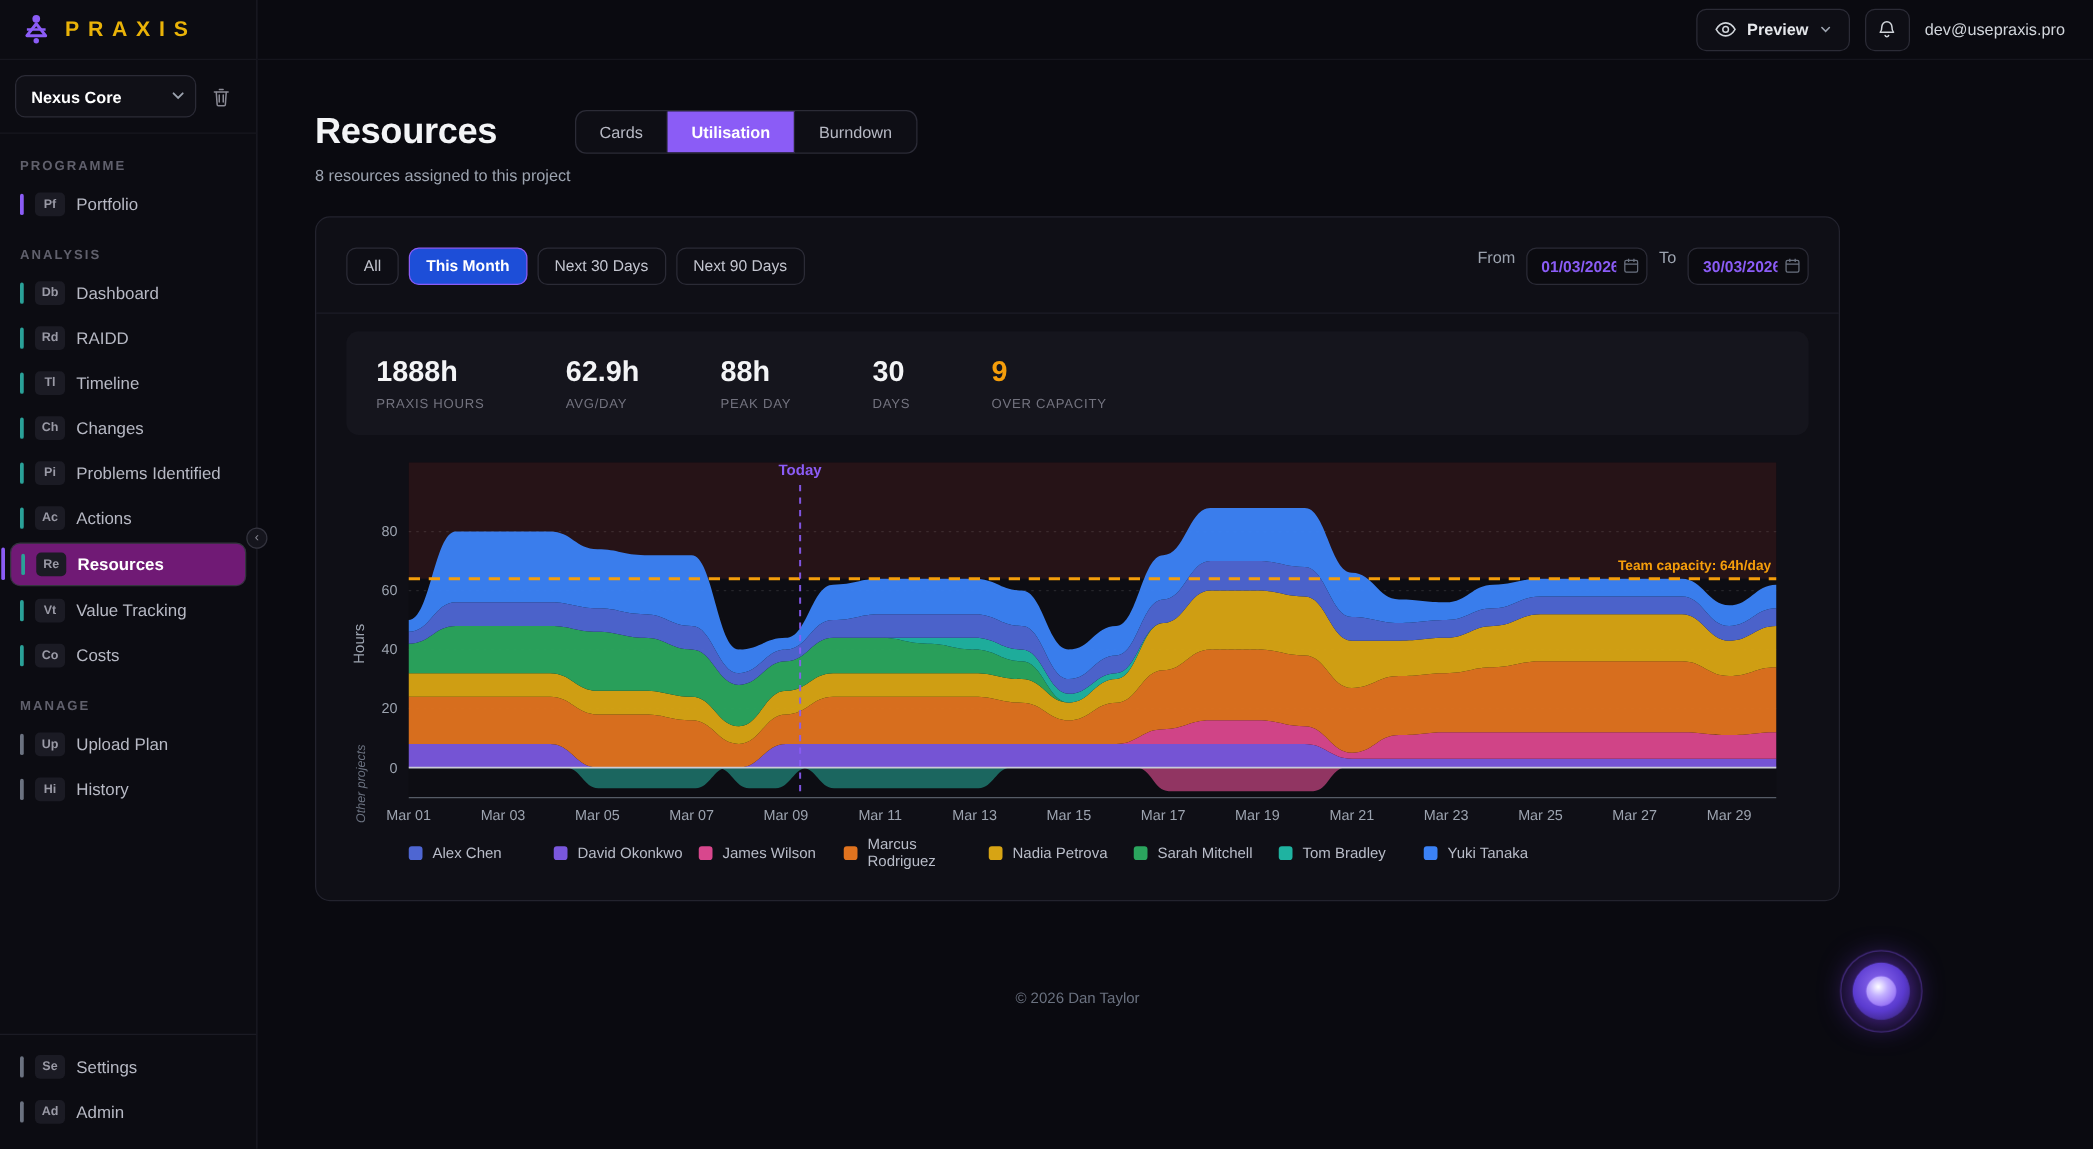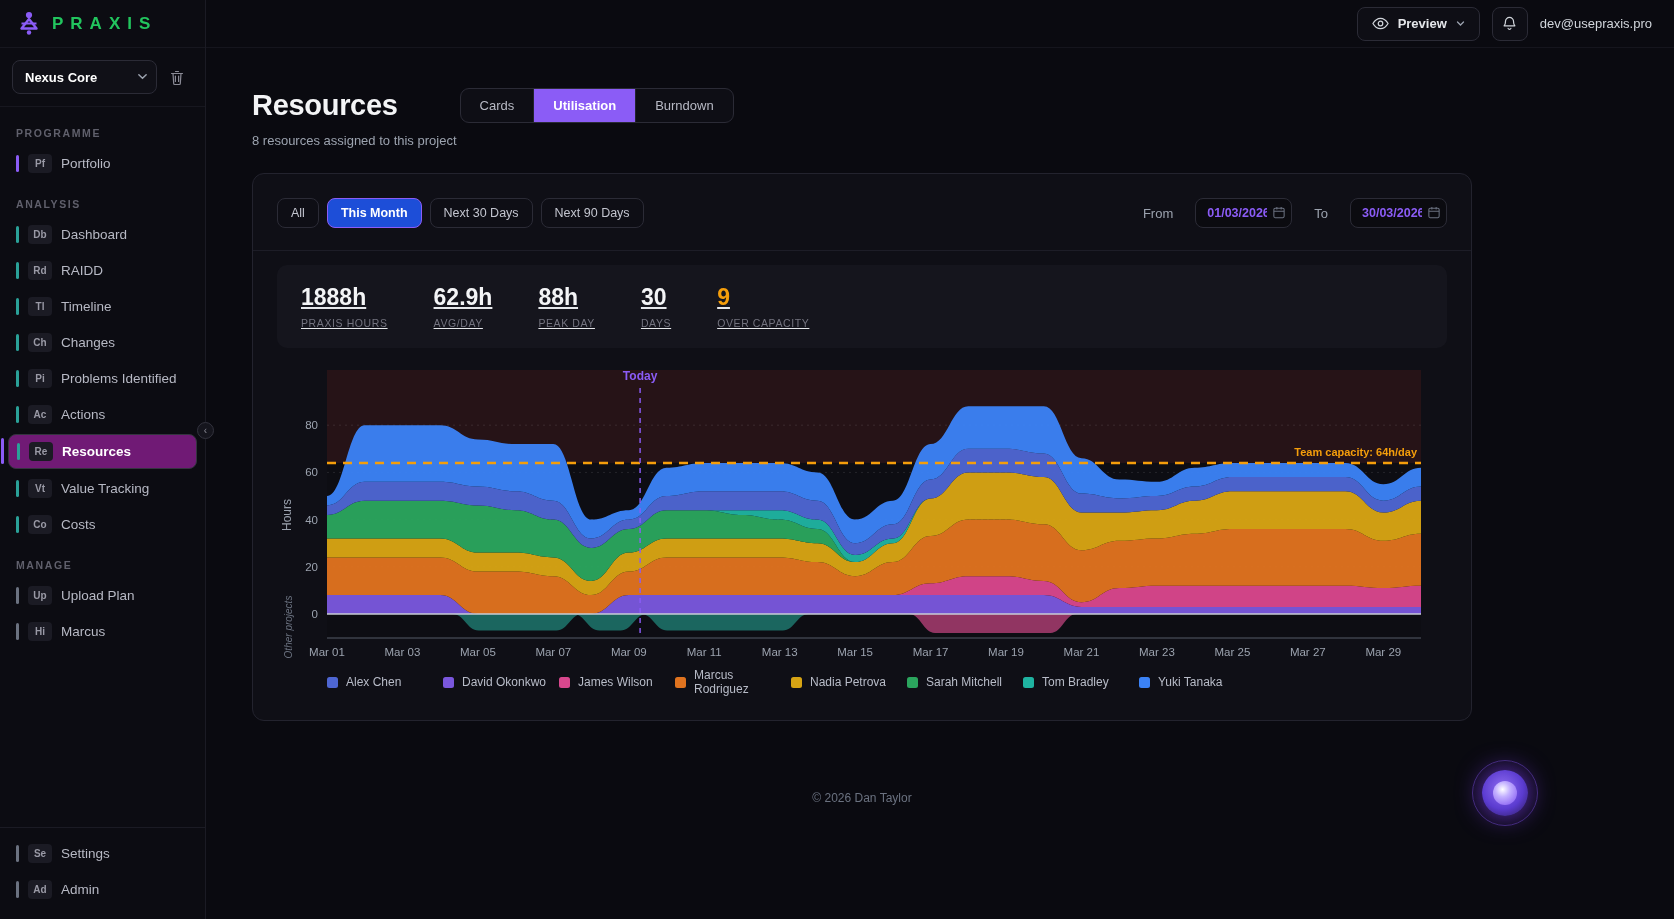--- a/index.html
+++ b/index.html
@@ -4,21 +4,21 @@
 <style>
   * { margin:0; padding:0; box-sizing:border-box; }
   html,body { width:1674px; height:919px; overflow:hidden; background:#0a0a10; color:#e5e7eb;
     font-family:"Liberation Sans", sans-serif; }
 
   
   .sidebar { position:fixed; left:0; top:0; width:206px; height:919px; background:#0c0c12;
     border-right:1px solid #1b1b24; display:flex; flex-direction:column; z-index:5; }
   .logo-row { height:48px; display:flex; align-items:center; gap:10px; padding:0 16px;
     border-bottom:1px solid #17171f; }
-  .logo-word { color:#22c55e; font-size:17px; font-weight:700; letter-spacing:7px; }
+  .logo-word { color:#eab308; font-size:17px; font-weight:700; letter-spacing:7px; }
   .selector-row { padding:12px; border-bottom:1px solid #17171f; display:flex; align-items:center; gap:12px; }
   .proj-select-wrap { position:relative; flex:0 0 145px; }
   .proj-select { width:145px; height:34px; background:#101017; color:#fff; font-weight:700; font-size:13px;
     border:1px solid #2b2b36; border-radius:8px; padding:0 26px 0 12px; appearance:none;
     font-family:"Liberation Sans", sans-serif; }
   .proj-select-wrap svg { position:absolute; right:9px; top:11px; pointer-events:none; }
   .icon-btn-ghost { background:none; border:none; color:#8a8a95; cursor:pointer; display:flex; }
   .nav { flex:1; overflow:hidden; padding-top:2px; }
   .sec-label { font-size:10.5px; letter-spacing:1.6px; color:#60606c; font-weight:700; margin:18px 16px 8px; }
   .nav-item { position:relative; display:flex; align-items:center; gap:9px; margin:3px 8px; padding:7px 8px;
@@ -57,31 +57,31 @@
   .tab:last-child { border-right:none; }
   .tab.active { background:#8b5cf6; color:#fff; font-weight:700; }
   .subtitle { margin-top:10px; font-size:13px; color:#9ca3af; }
 
   .card { margin-top:25px; width:1220px; background:#0f0f16; border:1px solid #23232e; border-radius:12px;
     padding:24px; }
   .filter-row { display:flex; align-items:center; gap:8px; }
   .fbtn { height:30px; padding:0 13px; font-size:12.5px; color:#c3c5cf; background:#0e0e15;
     border:1px solid #2b2b36; border-radius:8px; cursor:pointer; font-family:"Liberation Sans", sans-serif; }
   .fbtn.active { background:#1d4ed8; border-color:#8b5cf6; color:#fff; font-weight:700; }
-  .range-group { margin-left:auto; display:flex; align-items:center; gap:22px; }
+  .range-group { margin-left:auto; display:flex; align-items:flex-start; gap:9px; }
   .range-label { font-size:13px; color:#9ca3af; }
   .date-wrap { position:relative; }
   .date-input { width:97px; height:30px; background:#0b0b10; border:1px solid #2b2b36; border-radius:8px;
     color:#8b5cf6; font-size:12.5px; font-weight:600; padding:0 24px 0 11px;
     font-family:"Liberation Sans", sans-serif; }
   .date-wrap svg { position:absolute; right:7px; top:8px; pointer-events:none; }
   .card-divider { height:1px; background:#1d1d27; margin:22px -24px 0; }
 
   .stats-strip { margin-top:14px; background:#15151d; border-radius:10px; padding:19px 24px;
-    display:flex; gap:46px; align-items:flex-start;text-decoration:underline; }
+    display:flex; gap:65px; align-items:flex-start; }
   .stat .v { font-size:23px; font-weight:700; color:#f3f4f6; }
   .stat .l { margin-top:6px; font-size:10.5px; letter-spacing:0.6px; color:#73737f; }
 
   .chart-block { margin-top:16px; }
   .chart-svg-wrap svg { display:block; }
   .legend { margin:4px 0 0 50px; display:flex; flex-wrap:wrap; row-gap:8px; }
   .legend-item { width:116px; display:flex; align-items:center; gap:8px; }
   .legend-item .sw { width:11px; height:11px; border-radius:2.5px; flex:0 0 11px; }
   .legend-item .nm { font-size:12px; color:#b8bcc8; }
 
@@ -183,21 +183,21 @@
       </div>
       <div class="sec-label">MANAGE</div>
       <div class="nav-item">
         <span class="bar" style="background: rgb(107, 114, 128);"></span>
         <span class="badge">Up</span>
         <span class="lbl">Upload Plan</span>
       </div>
       <div class="nav-item">
         <span class="bar" style="background: rgb(107, 114, 128);"></span>
         <span class="badge">Hi</span>
-        <span class="lbl">Marcus</span>
+        <span class="lbl">History</span>
       </div>
     </nav>
   <div class="side-bottom" id="sideBottom">
       <div class="nav-item">
         <span class="bar" style="background: rgb(107, 114, 128);"></span>
         <span class="badge">Se</span>
         <span class="lbl">Settings</span>
       </div>
       <div class="nav-item">
         <span class="bar" style="background: rgb(107, 114, 128);"></span>

